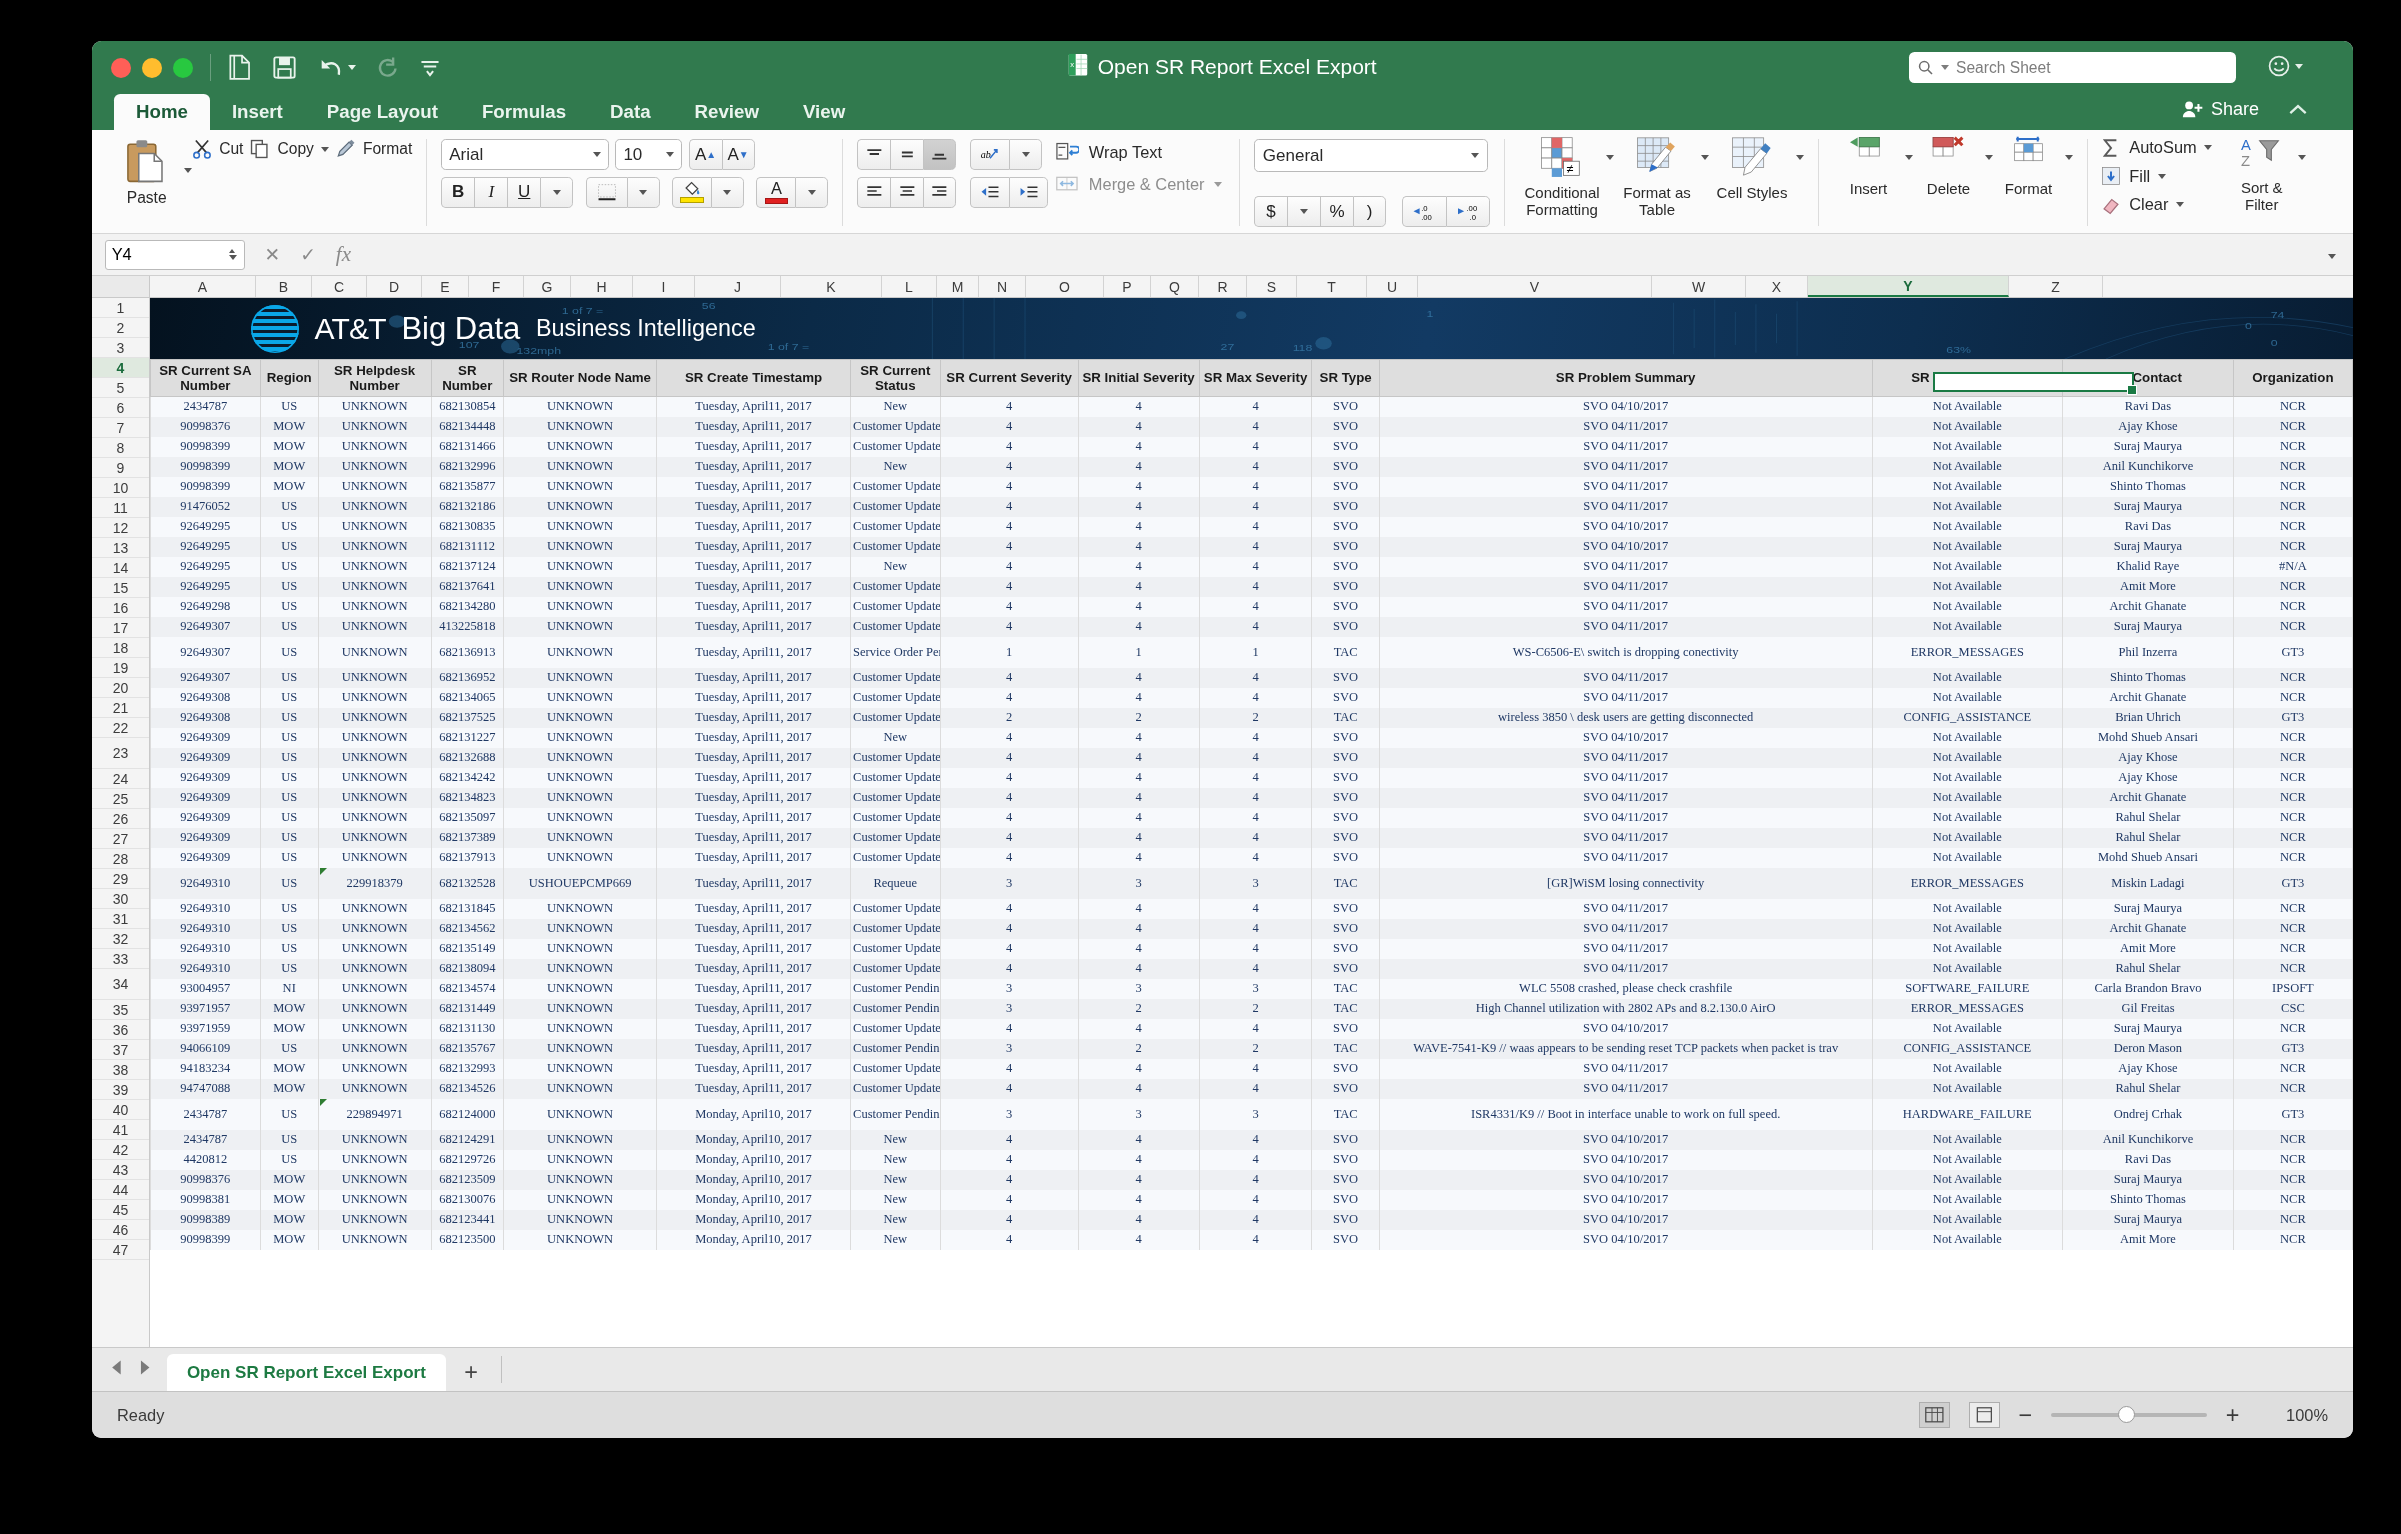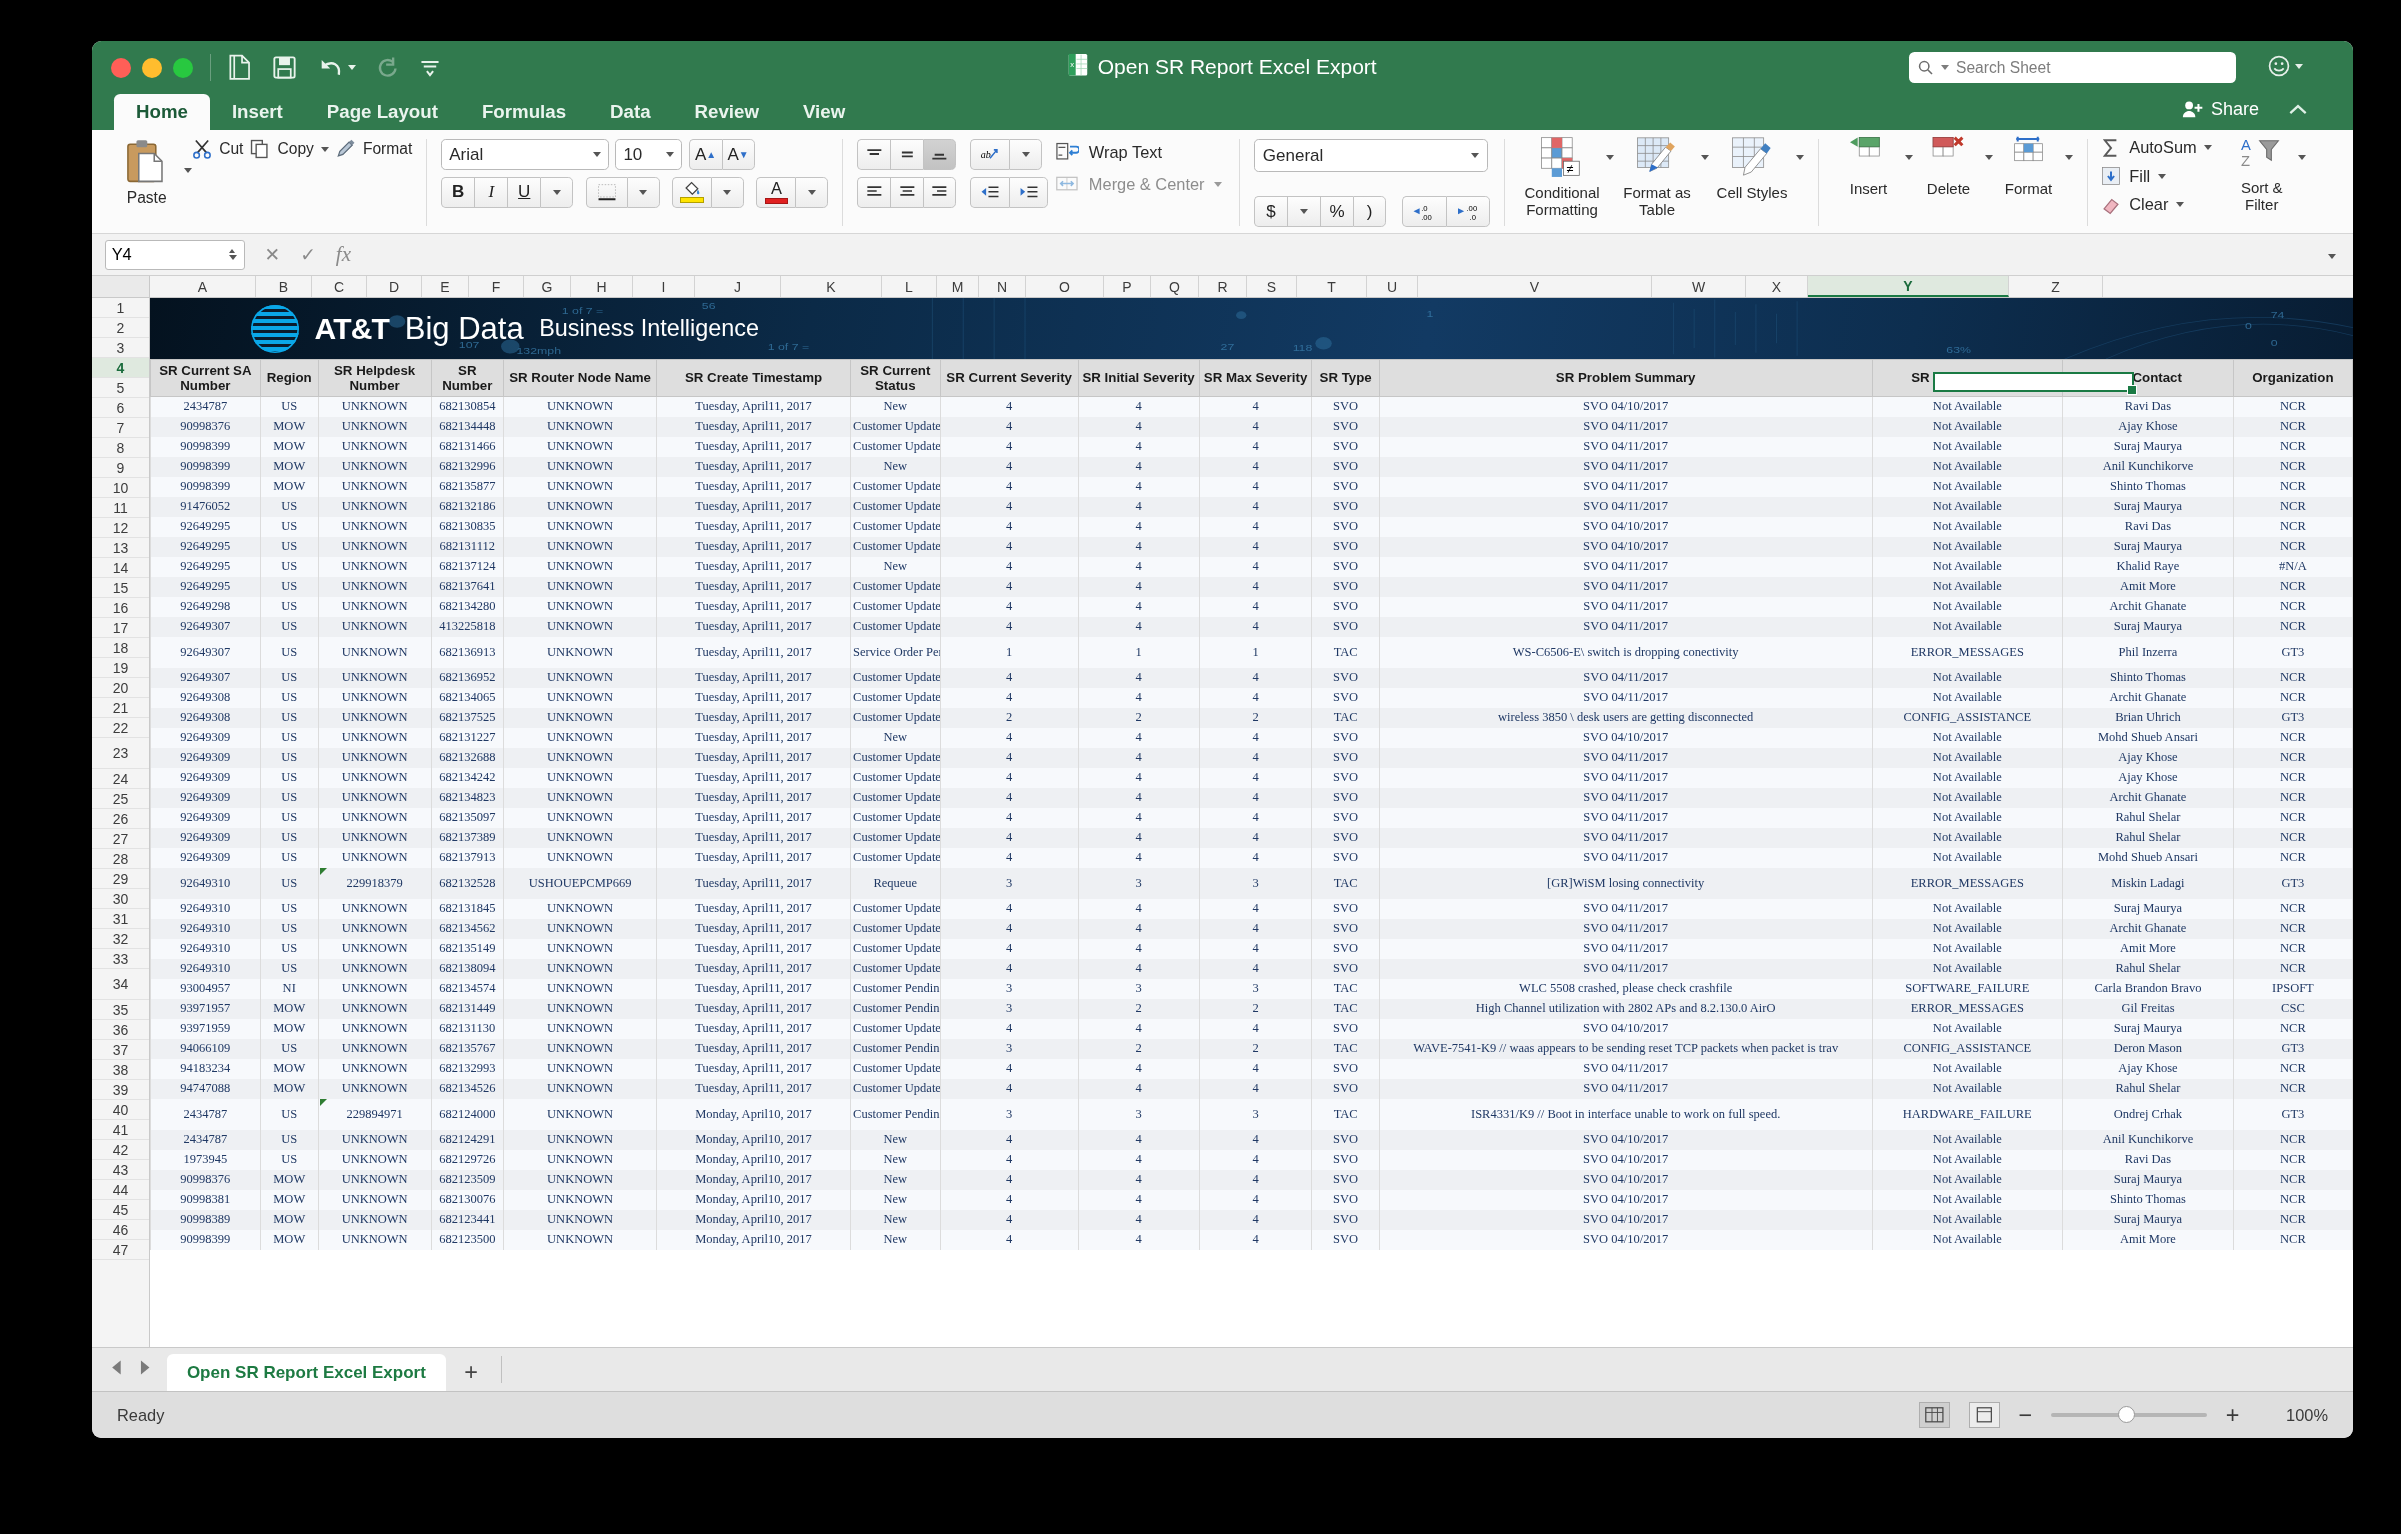--- a/index.html
+++ b/index.html
@@ -160,21 +160,21 @@
   
   .banner {
     height: 61px; position:relative; overflow:hidden;
     background: linear-gradient(100deg,#04121f 0%, #0b2a47 30%, #123a63 58%, #0d2e4f 80%, #081d33 100%);
     display:flex; align-items:center; padding-left: 101px; gap: 15.6px;
   }
   .bannerfill { position:absolute; inset:0; }
   .att-globe { width:48px; height:48px; border-radius:50%; background:
     repeating-linear-gradient(#0aa7e8 0 3.9px, #0b1c2c 3.9px 7px); position:relative; flex:0 0 48px; }
   .att-globe::after { content:""; position:absolute; inset:0; border-radius:50%; box-shadow: inset 0 0 0 1.6px #0aa7e8; }
-  .att-word { color:#fff; font-size:30px; font-weight:700; letter-spacing:-0.8px; z-index:2; }
+  .att-word { color:#fff; font-size:30px; font-weight:400; letter-spacing:-0.8px; z-index:2; }
   .bd { color:#fff; font-size:31px; font-weight:300; z-index:2; }
   .bi { color:#fff; font-size:23.4px; font-weight:300; z-index:2; }
 
   .cyanband { background:#28c8f5; }
   .cy-row { height:20px; display:flex; align-items:center; color:#fff; font-weight:700; font-size:15px; }
   .cy-title { font-size:16.4px; padding-left:4.7px; }
   .sum-cell { padding-left:4.7px; }
 
   .tbl { width:100%; border-collapse:collapse; table-layout:fixed; }
   .tbl th {
@@ -1501,21 +1501,21 @@
                 <td>4</td>
                 <td>4</td>
                 <td>4</td>
                 <td>SVO</td>
                 <td>SVO 04/10/2017</td>
                 <td>Not Available</td>
                 <td>Anil Kunchikorve</td>
                 <td>NCR</td>
               </tr>
               <tr>
-                <td>1973945</td>
+                <td>4420812</td>
                 <td>US</td>
                 <td>UNKNOWN</td>
                 <td>682129726</td>
                 <td>UNKNOWN</td>
                 <td>Monday, April10, 2017</td>
                 <td>New</td>
                 <td>4</td>
                 <td>4</td>
                 <td>4</td>
                 <td>SVO</td>

